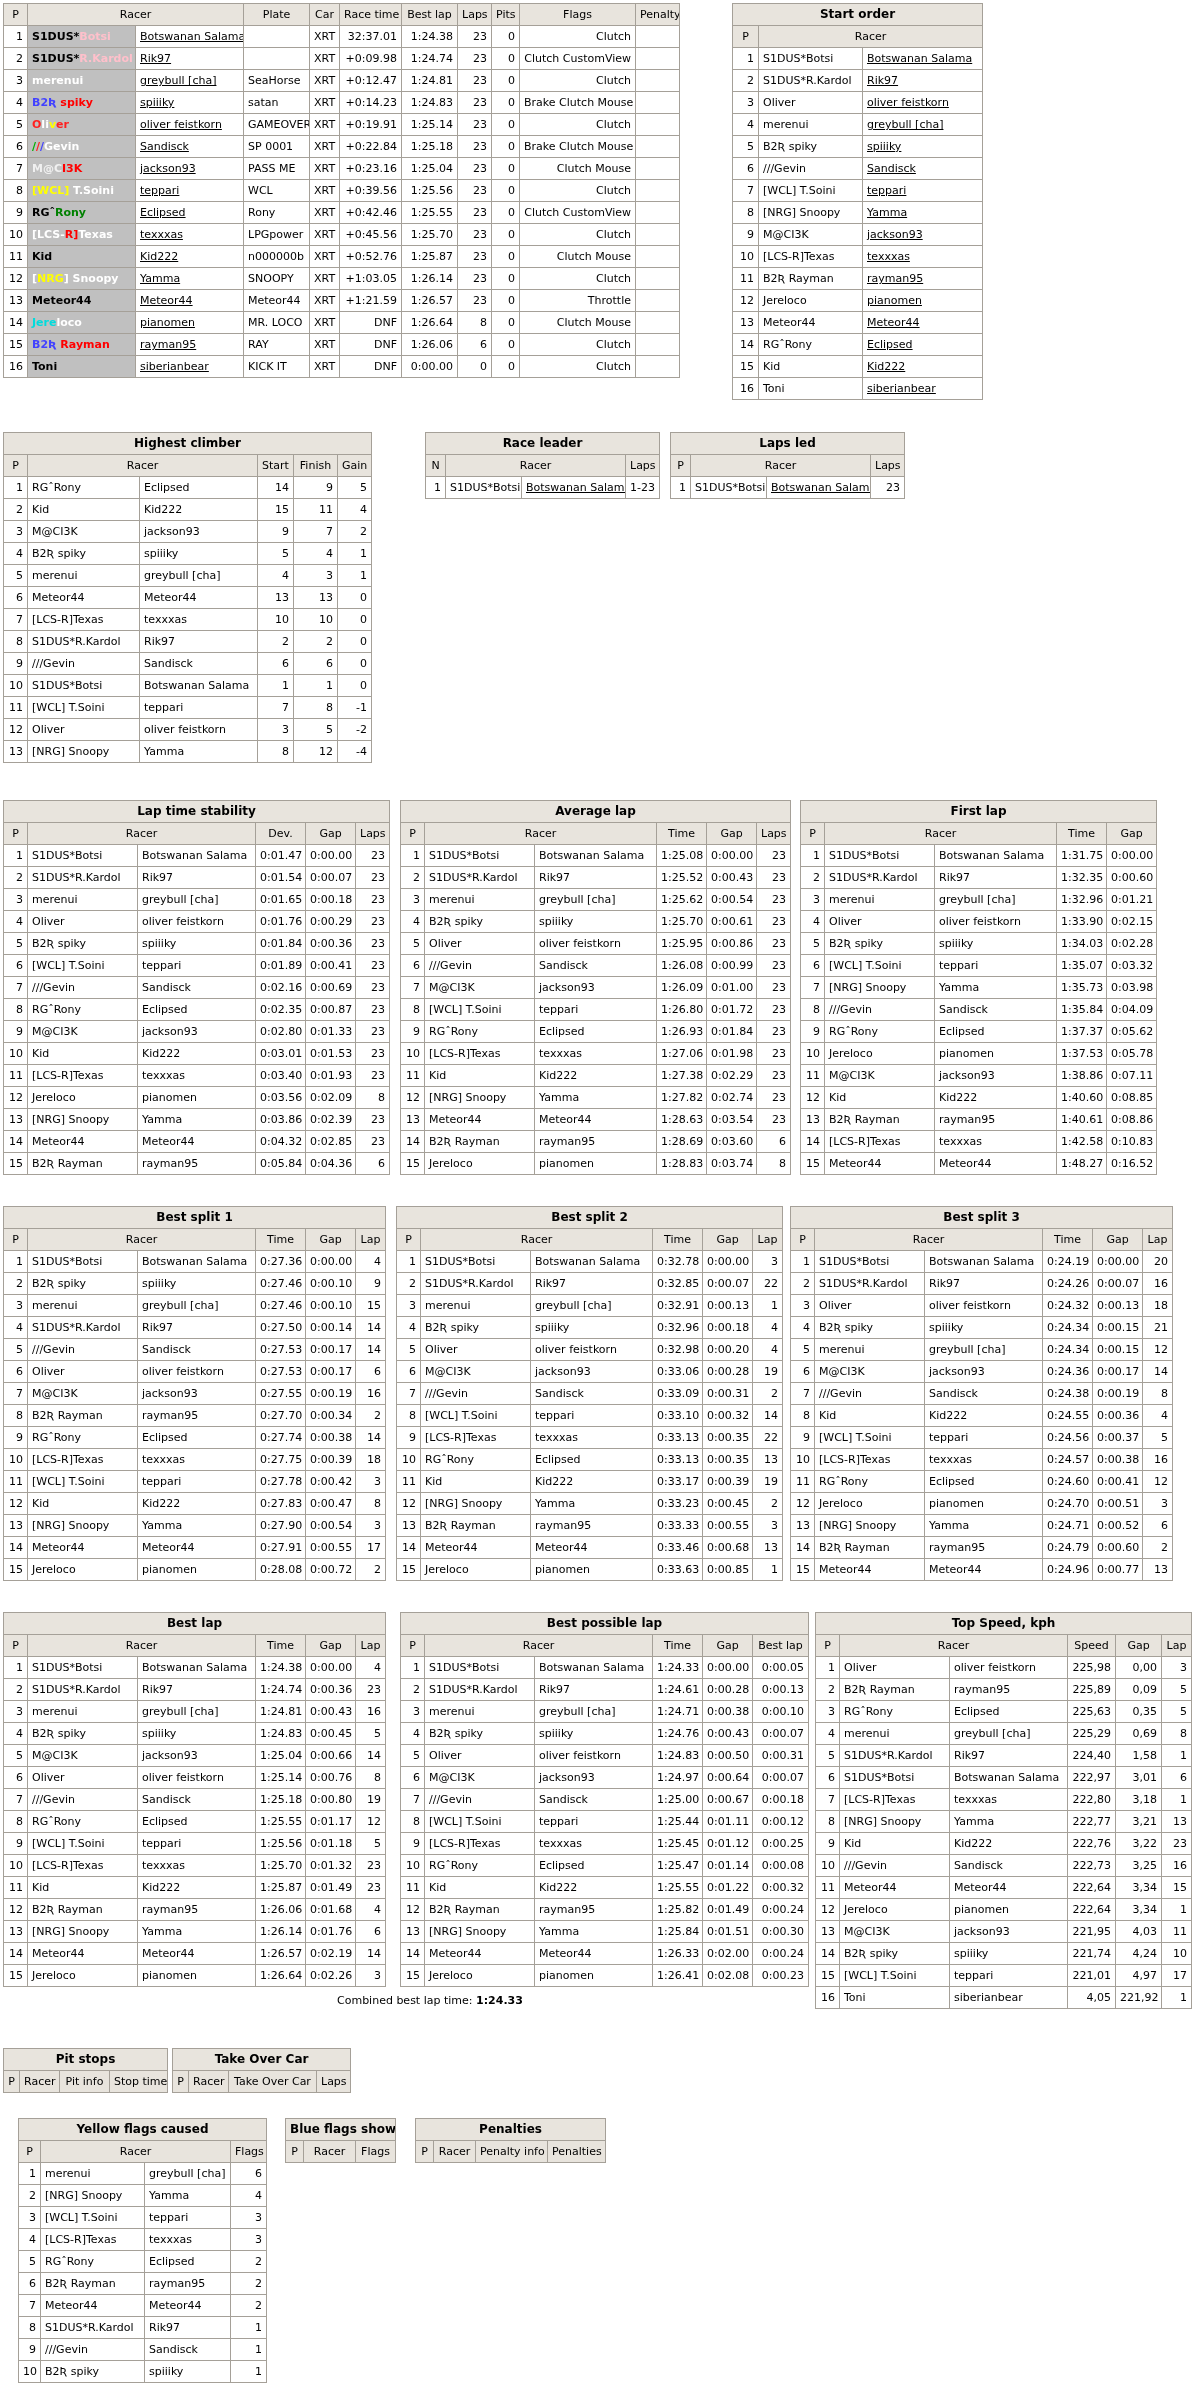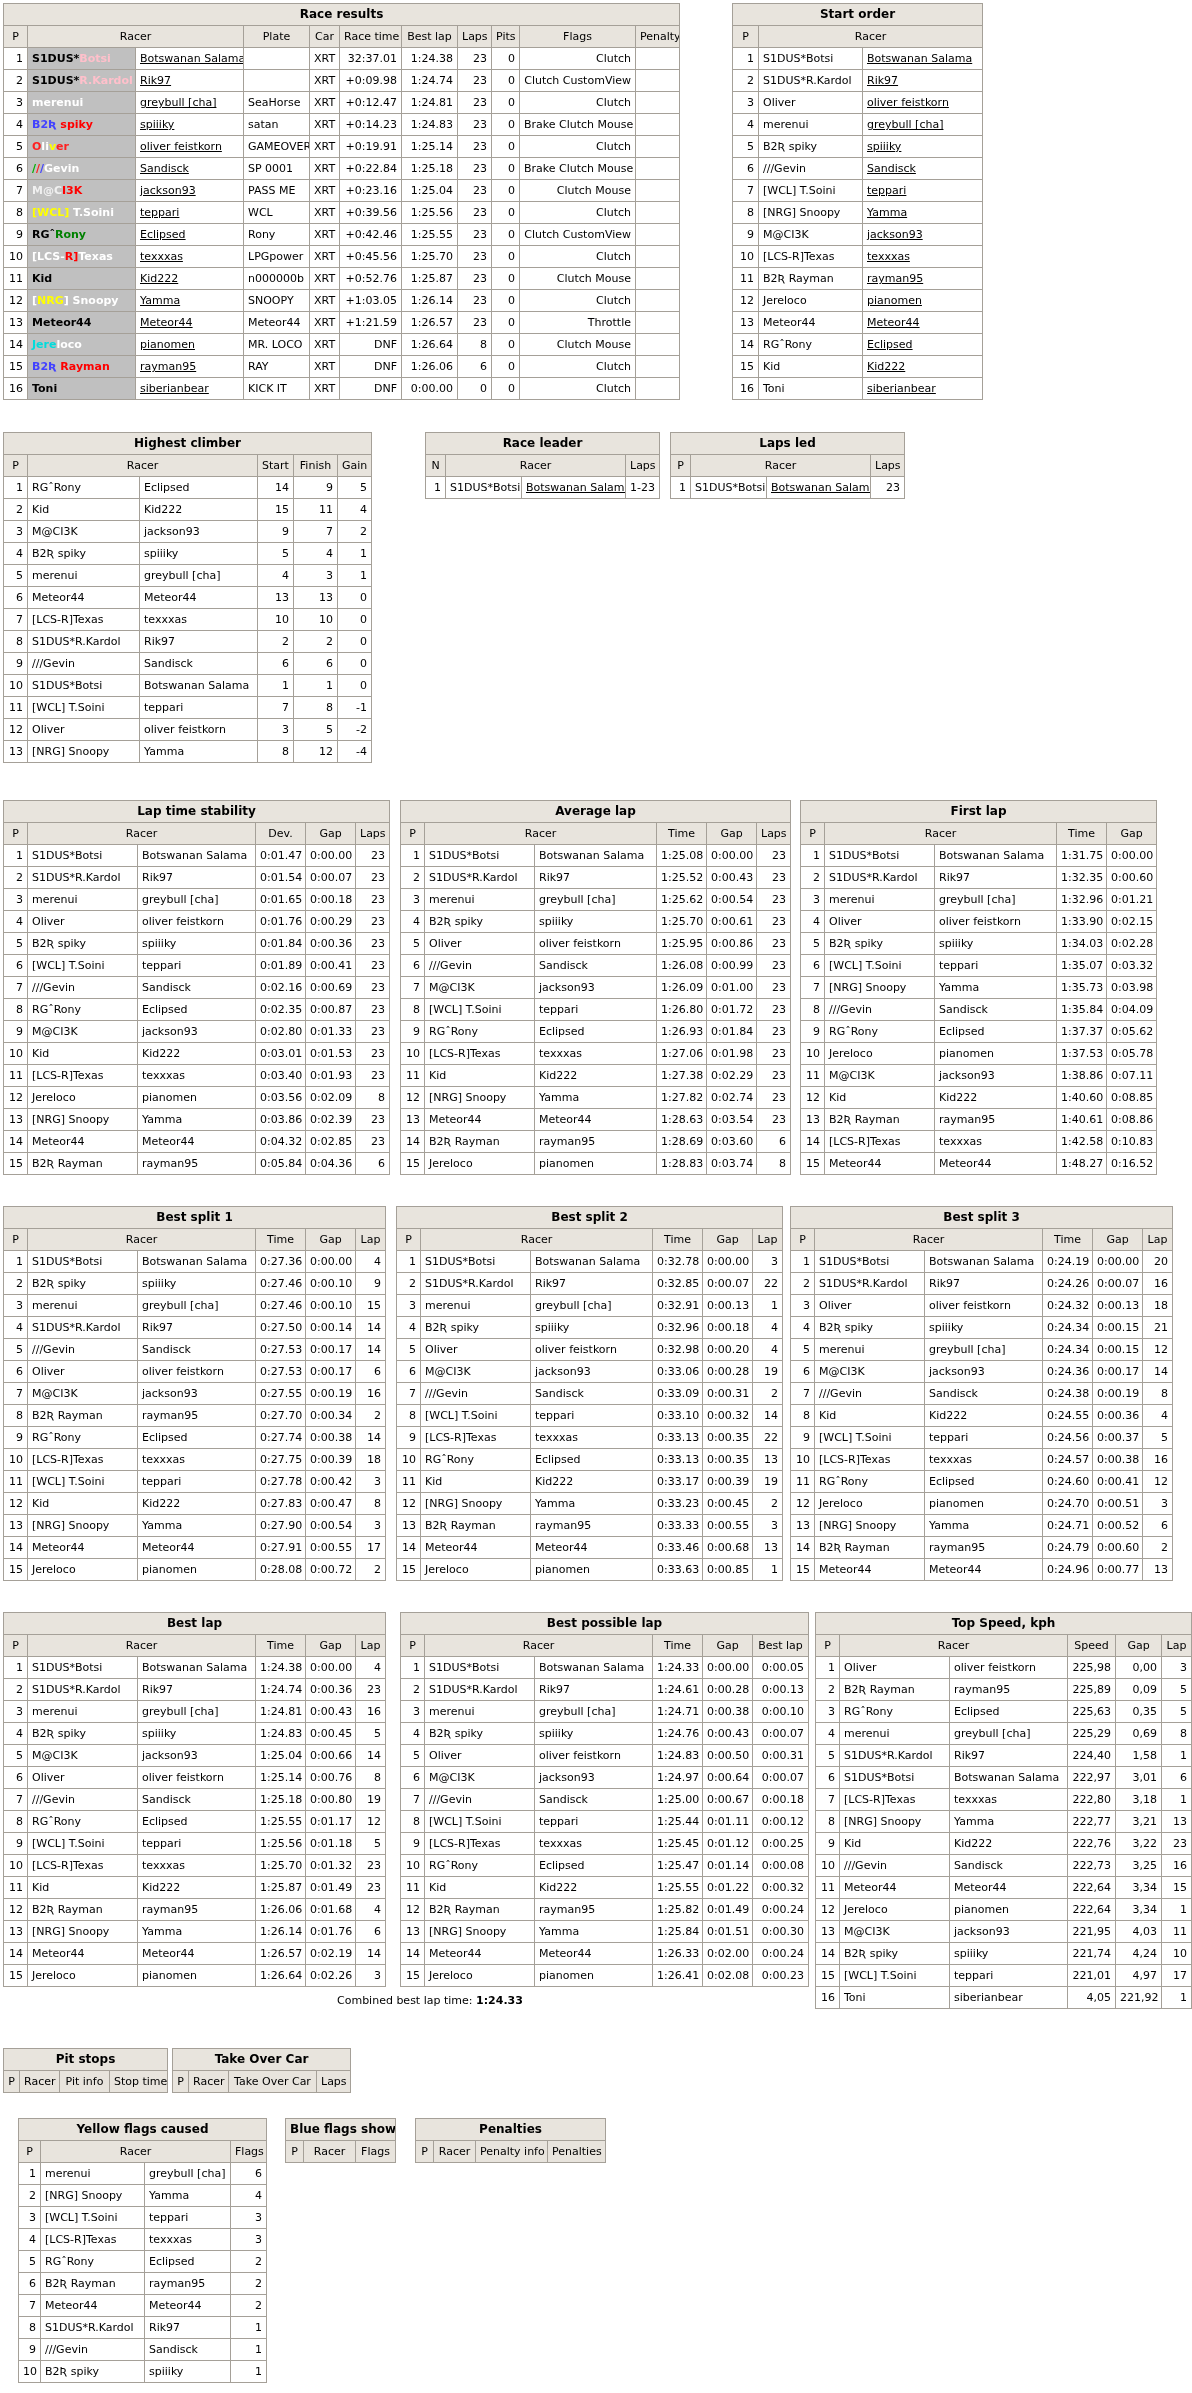--- a/index.html
+++ b/index.html
@@ -34,23 +34,20 @@
       <col style="width: 30px;">
       <col style="width: 62px;">
       <col style="width: 56px;">
       <col style="width: 34px;">
       <col style="width: 28px;">
       <col style="width: 116px;">
       <col style="width: 44px;">
     </colgroup>
     <tbody>
       <tr>
-        <td colspan="11" class="ttl">Race results</td>
-      </tr>
-      <tr>
         <td class="hdr" colspan="1">P</td>
         <td class="hdr" colspan="2">Racer</td>
         <td class="hdr" colspan="1">Plate</td>
         <td class="hdr" colspan="1">Car</td>
         <td class="hdr" colspan="1">Race time</td>
         <td class="hdr" colspan="1">Best lap</td>
         <td class="hdr" colspan="1">Laps</td>
         <td class="hdr" colspan="1">Pits</td>
         <td class="hdr" colspan="1">Flags</td>
         <td class="hdr" colspan="1">Penalty</td>

